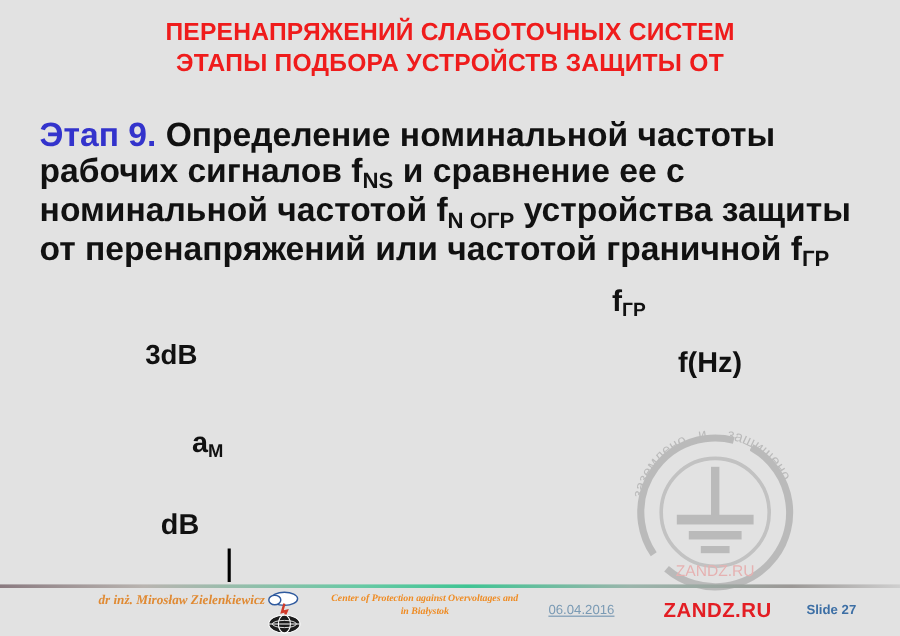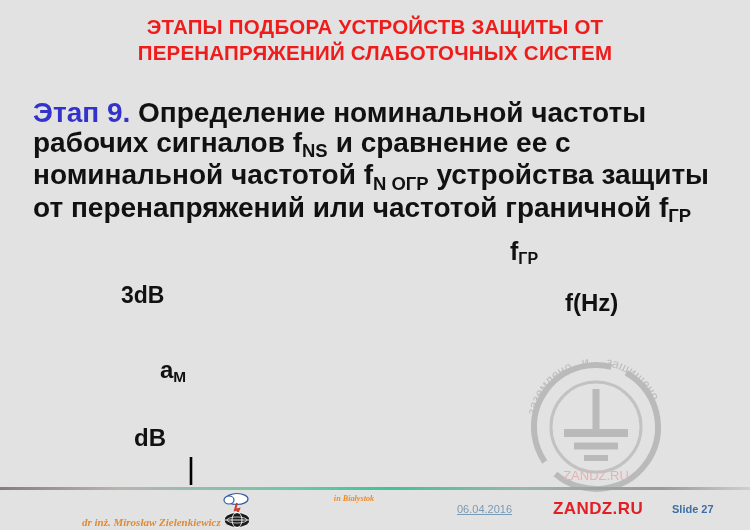--- a/index.html
+++ b/index.html
@@ -120,21 +120,21 @@
     left: 14px;
     top: 3px;
     width: 56px;
     height: 33px;
     background: #ef4444;
     margin-top: 40px;
   }
   #author {
     position: absolute;
     left: 82px;
-    top: 26px;
+    top: 4px;
     font-family: "Liberation Serif", serif;
     font-style: italic;
     font-weight: bold;
     font-size: 11px;
     color: #e08a33;
     white-space: nowrap;
   }
   #globe-logo {
     position: absolute;
     left: 216px;
@@ -183,22 +183,22 @@
     color: #3d6fa5;
     white-space: nowrap;
   }
 </style>
 </head>
 <body>
 
 <div id="slide">
 
   <div id="title-block">
+    <span class="tline">ПЕРЕНАПРЯЖЕНИЙ СЛАБОТОЧНЫХ СИСТЕМ</span>
     <span class="tline">ЭТАПЫ ПОДБОРА УСТРОЙСТВ ЗАЩИТЫ ОТ</span>
-    <span class="tline">ПЕРЕНАПРЯЖЕНИЙ СЛАБОТОЧНЫХ СИСТЕМ</span>
   </div>
 
   <div id="body-text">
     <span class="stage-label">Этап 9.</span>
     <span>Определение номинальной частоты рабочих сигналов</span>
     <span><span>f</span><sub>NS</sub></span><span class="nbsp-gap"></span><span>и сравнение ее с номинальной частотой</span>
     <span><span>f</span><sub>N ОГР</sub></span>
     <span>устройства защиты от перенапряжений или частотой граничной</span>
     <span><span>f</span><sub>ГР</sub></span>
   </div>
@@ -277,20 +277,21 @@
         <path d="M21 12 L19 19 L23 18 L20 25" stroke="#d03a2a" stroke-width="2" fill="none"></path>
         <ellipse cx="21" cy="29" rx="13" ry="7.5" fill="#1b1b1b"></ellipse>
         <ellipse cx="21" cy="29" rx="13" ry="7.5" fill="none" stroke="#ffffff" stroke-width="0.9"></ellipse>
         <line x1="8" y1="29" x2="34" y2="29" stroke="#ffffff" stroke-width="0.9"></line>
         <ellipse cx="21" cy="29" rx="5" ry="7.5" fill="none" stroke="#ffffff" stroke-width="0.9"></ellipse>
         <ellipse cx="21" cy="29" rx="10" ry="3" fill="none" stroke="#ffffff" stroke-width="0.7"></ellipse>
       </svg>
     </div>
 
     <div id="center-name">
+      <div>Center of Protection against Overvoltages and</div>
       <div>in Białystok</div>
     </div>
 
     <div id="footer-date">06.04.2016</div>
     <div id="footer-brand">ZANDZ.RU</div>
     <div id="footer-slide">Slide 27</div>
   </div>
 
 </div>
 

